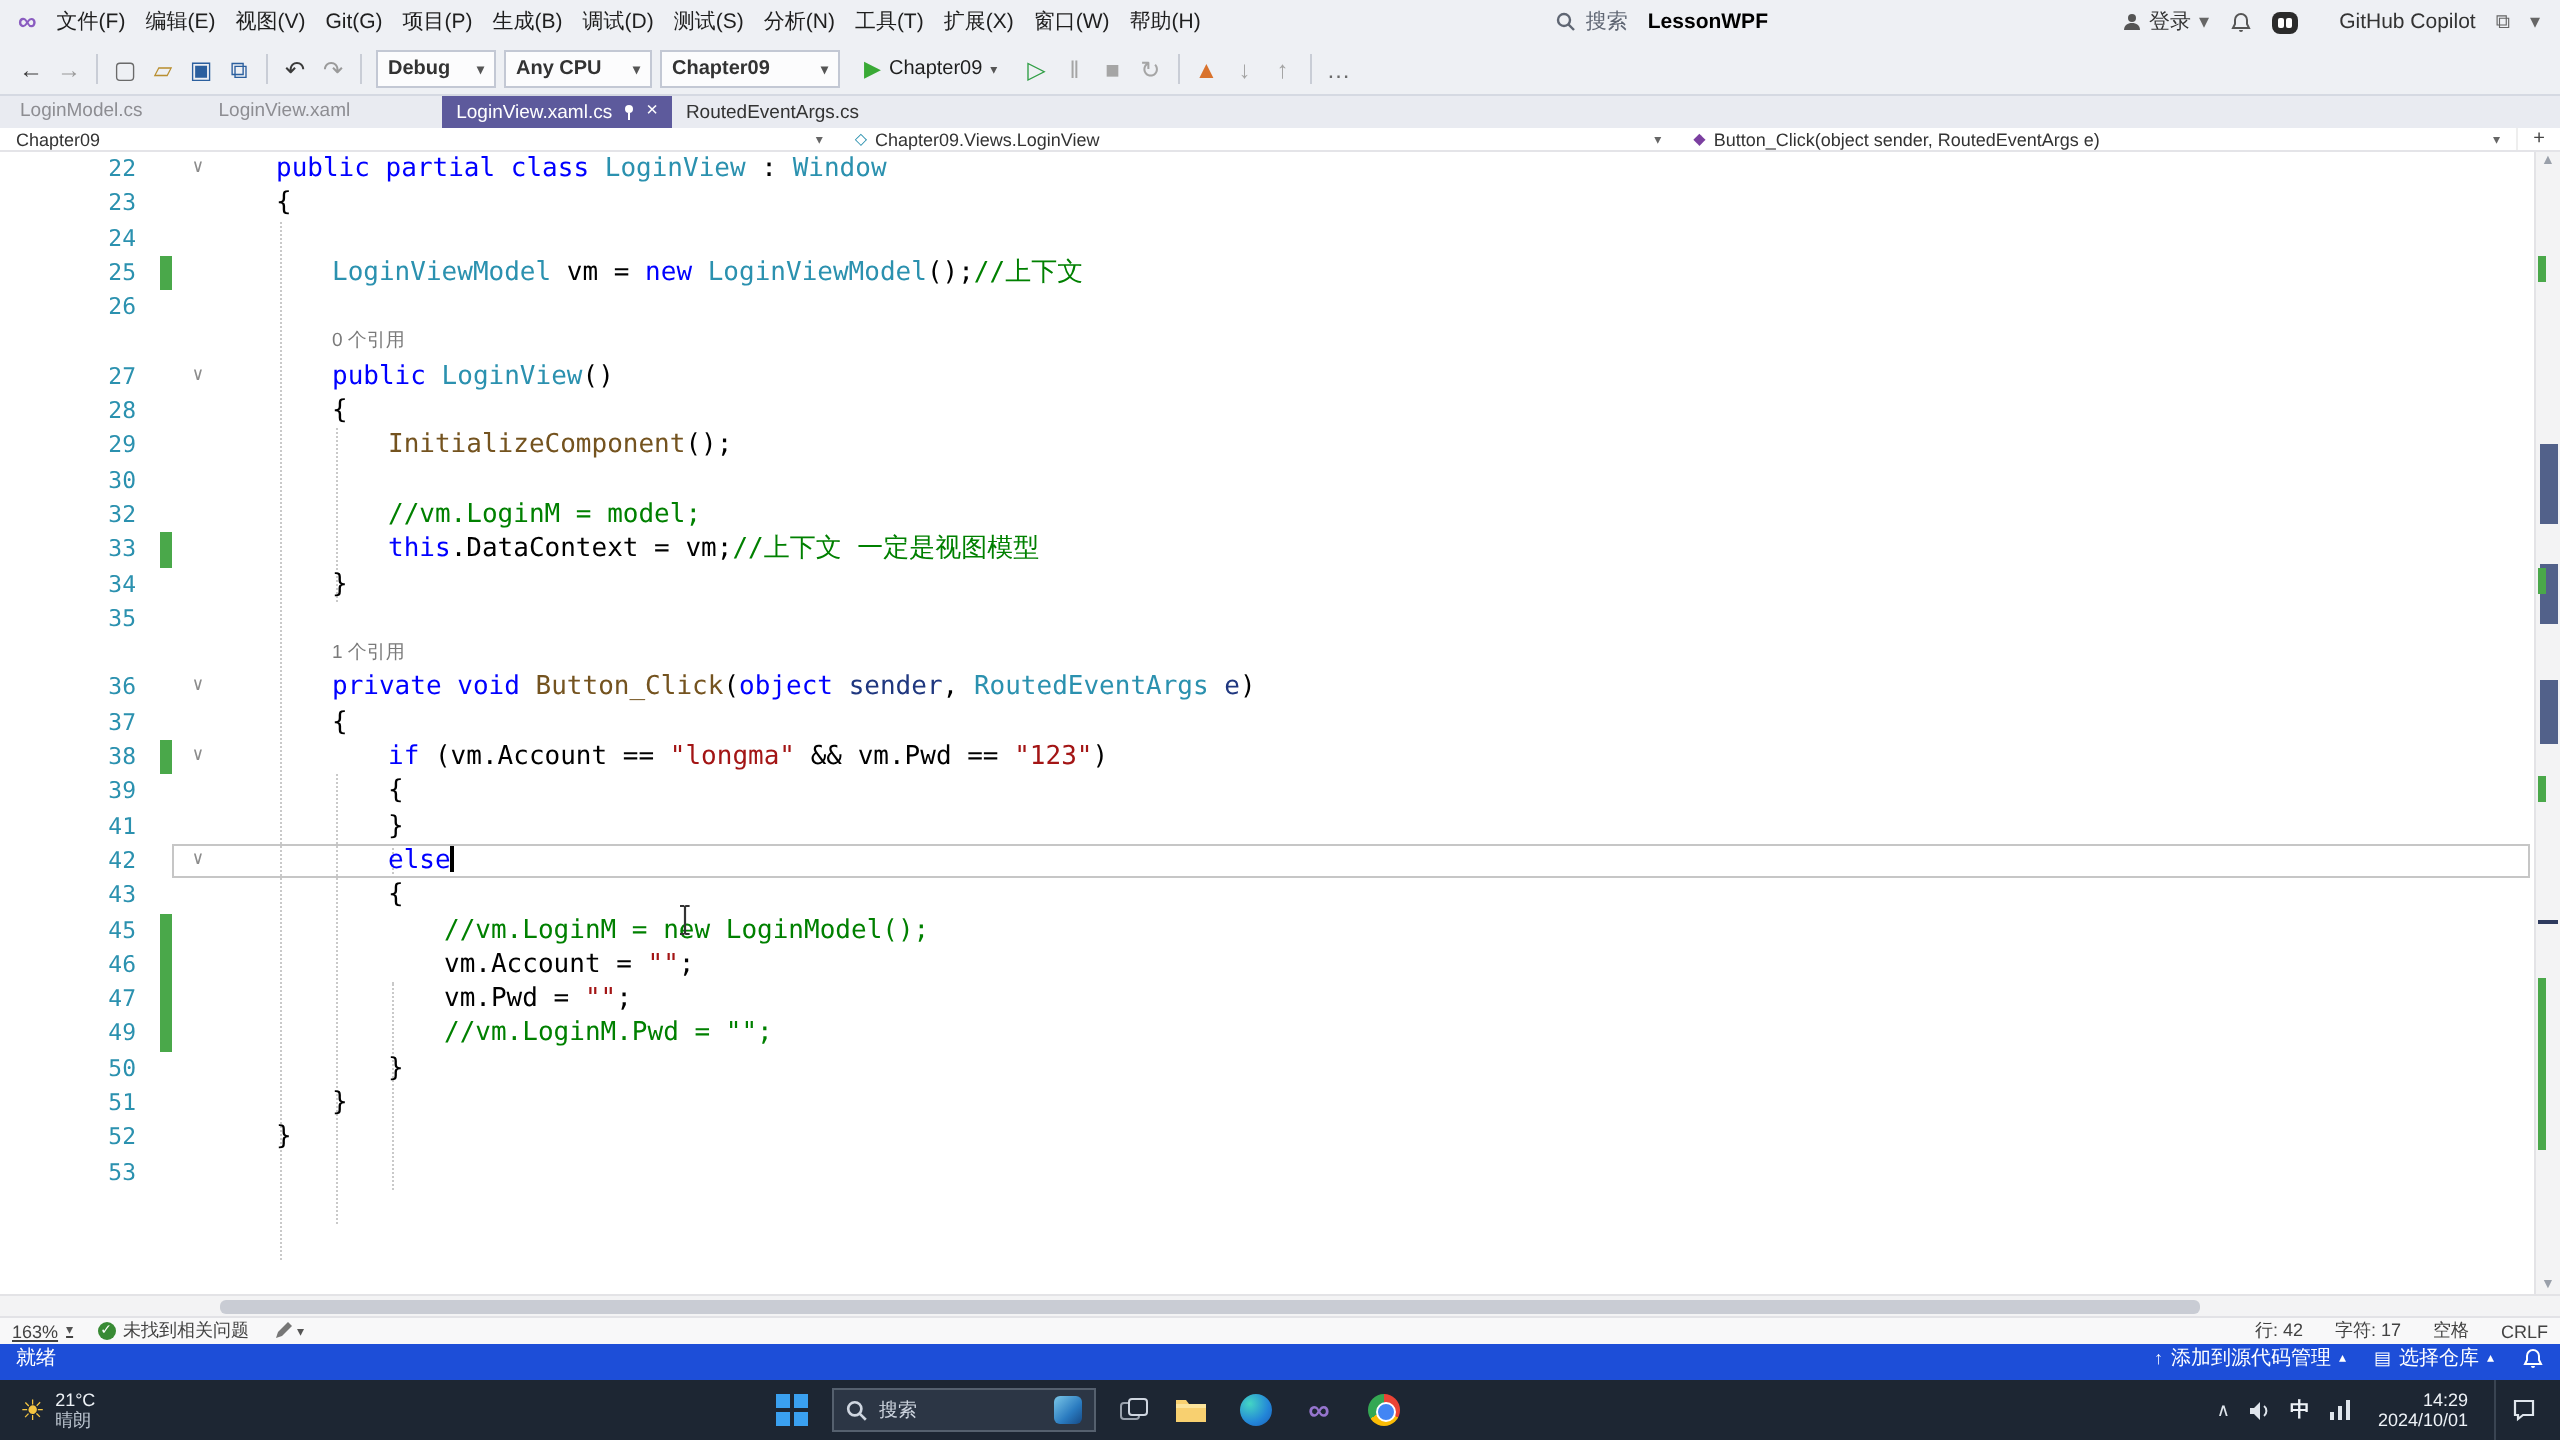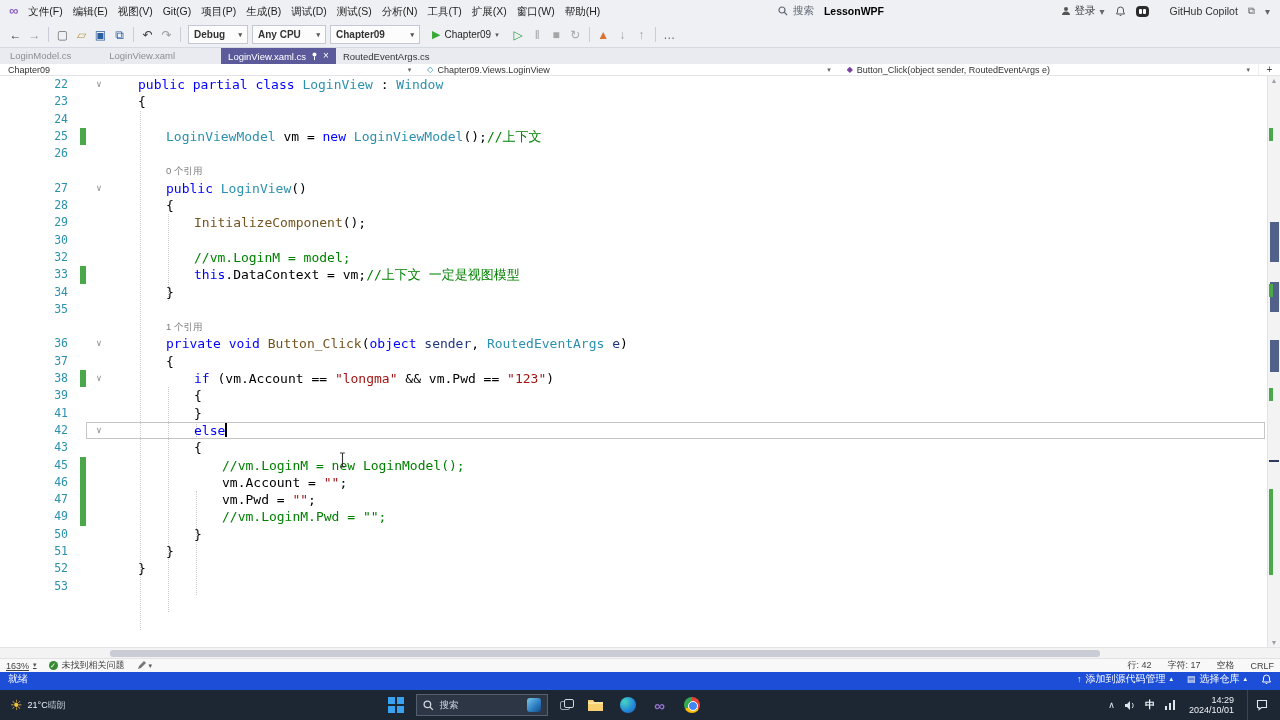--- a/index.html
+++ b/index.html
@@ -82,21 +82,21 @@
   
   .statusbar{height:18px;background:#1d4ed8;color:#fff;display:flex;align-items:flex-start;font-size:10px;padding-left:8px;flex:0 0 18px;}
   .sb-right{margin-left:auto;display:flex;align-items:center;gap:14px;padding-right:8px;}
   .sb-item{display:flex;align-items:center;gap:4px;}
   .sb-ic{font-size:9px;}
 
   
   .taskbar{height:30px;background:#1d2633;color:#eef2f7;display:flex;align-items:center;font-size:9.5px;flex:0 0 30px;}
   .weather{display:flex;align-items:center;gap:5px;padding:0 10px;min-width:88px;}
   .sun{color:#f5c542;font-size:14px;}
-  .wcol{display:flex;flex-direction:row;line-height:10px;font-size:9px;}
+  .wcol{display:flex;flex-direction:column;line-height:10px;font-size:9px;}
   .tk-center{display:flex;align-items:center;gap:12px;margin-left:300px;}
   .startlogo{display:grid;grid-template-columns:7px 7px;grid-gap:1.5px;}
   .startlogo i{width:7px;height:7px;background:#3aa0f0;display:block;}
   .tsearch{display:flex;align-items:center;gap:6px;background:#2c3645;border:1px solid #55606e;height:22px;width:132px;padding:0 6px;color:#cfd6e0;}
   .tsearch .daily{margin-left:auto;width:14px;height:14px;border-radius:3px;background:linear-gradient(135deg,#7bc7e8,#2a7bc0 60%,#164a86);}
   .taskview{position:relative;width:14px;height:12px;}
   .taskview i{position:absolute;border:1.5px solid #cfd6e0;border-radius:2px;width:10px;height:9px;display:block;}
   .taskview i:first-child{left:0;top:2px;opacity:.7;} .taskview i:last-child{left:4px;top:0;background:#1d2633;}
   .tbicon{width:20px;height:20px;display:flex;align-items:center;justify-content:center;}
   .edge-dot{width:16px;height:16px;border-radius:50%;background:radial-gradient(circle at 30% 30%,#44d6c4,#2386d8 60%,#1a5fb8);}

